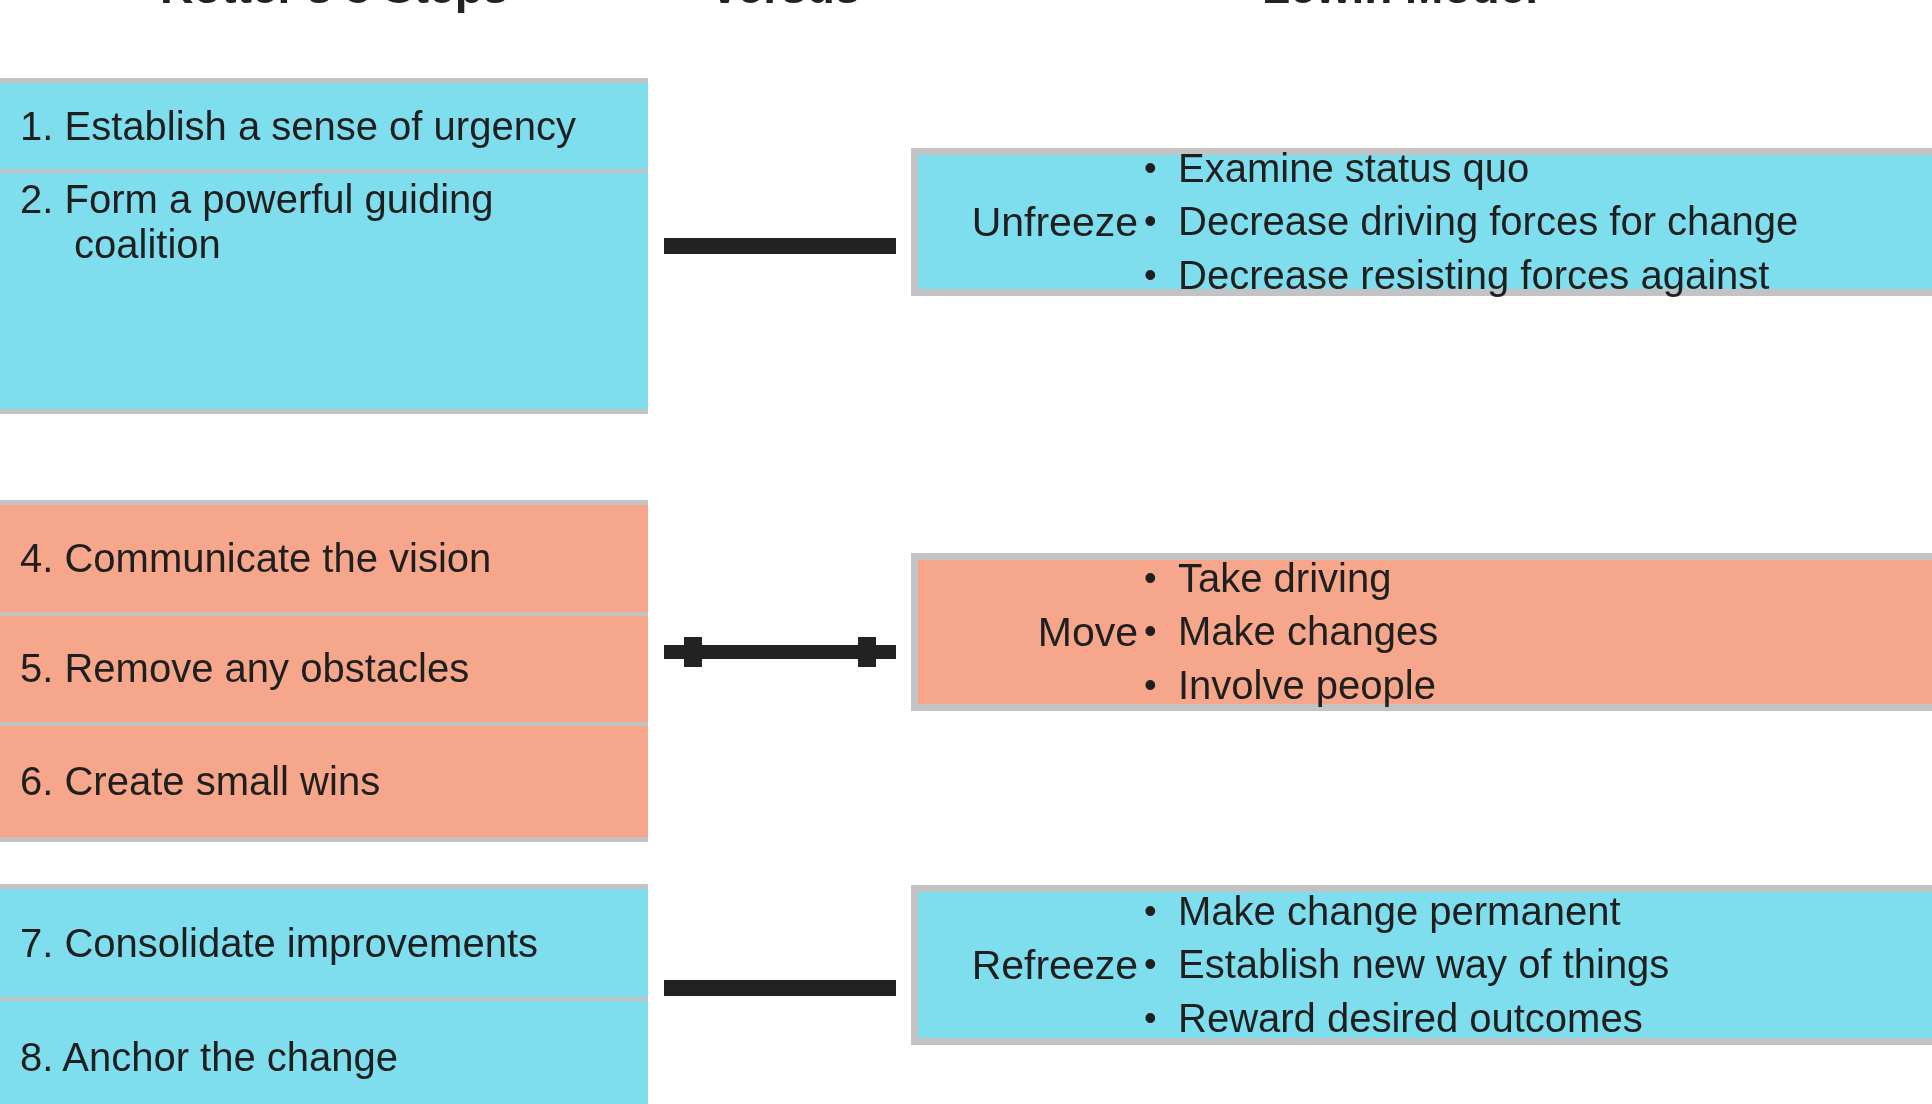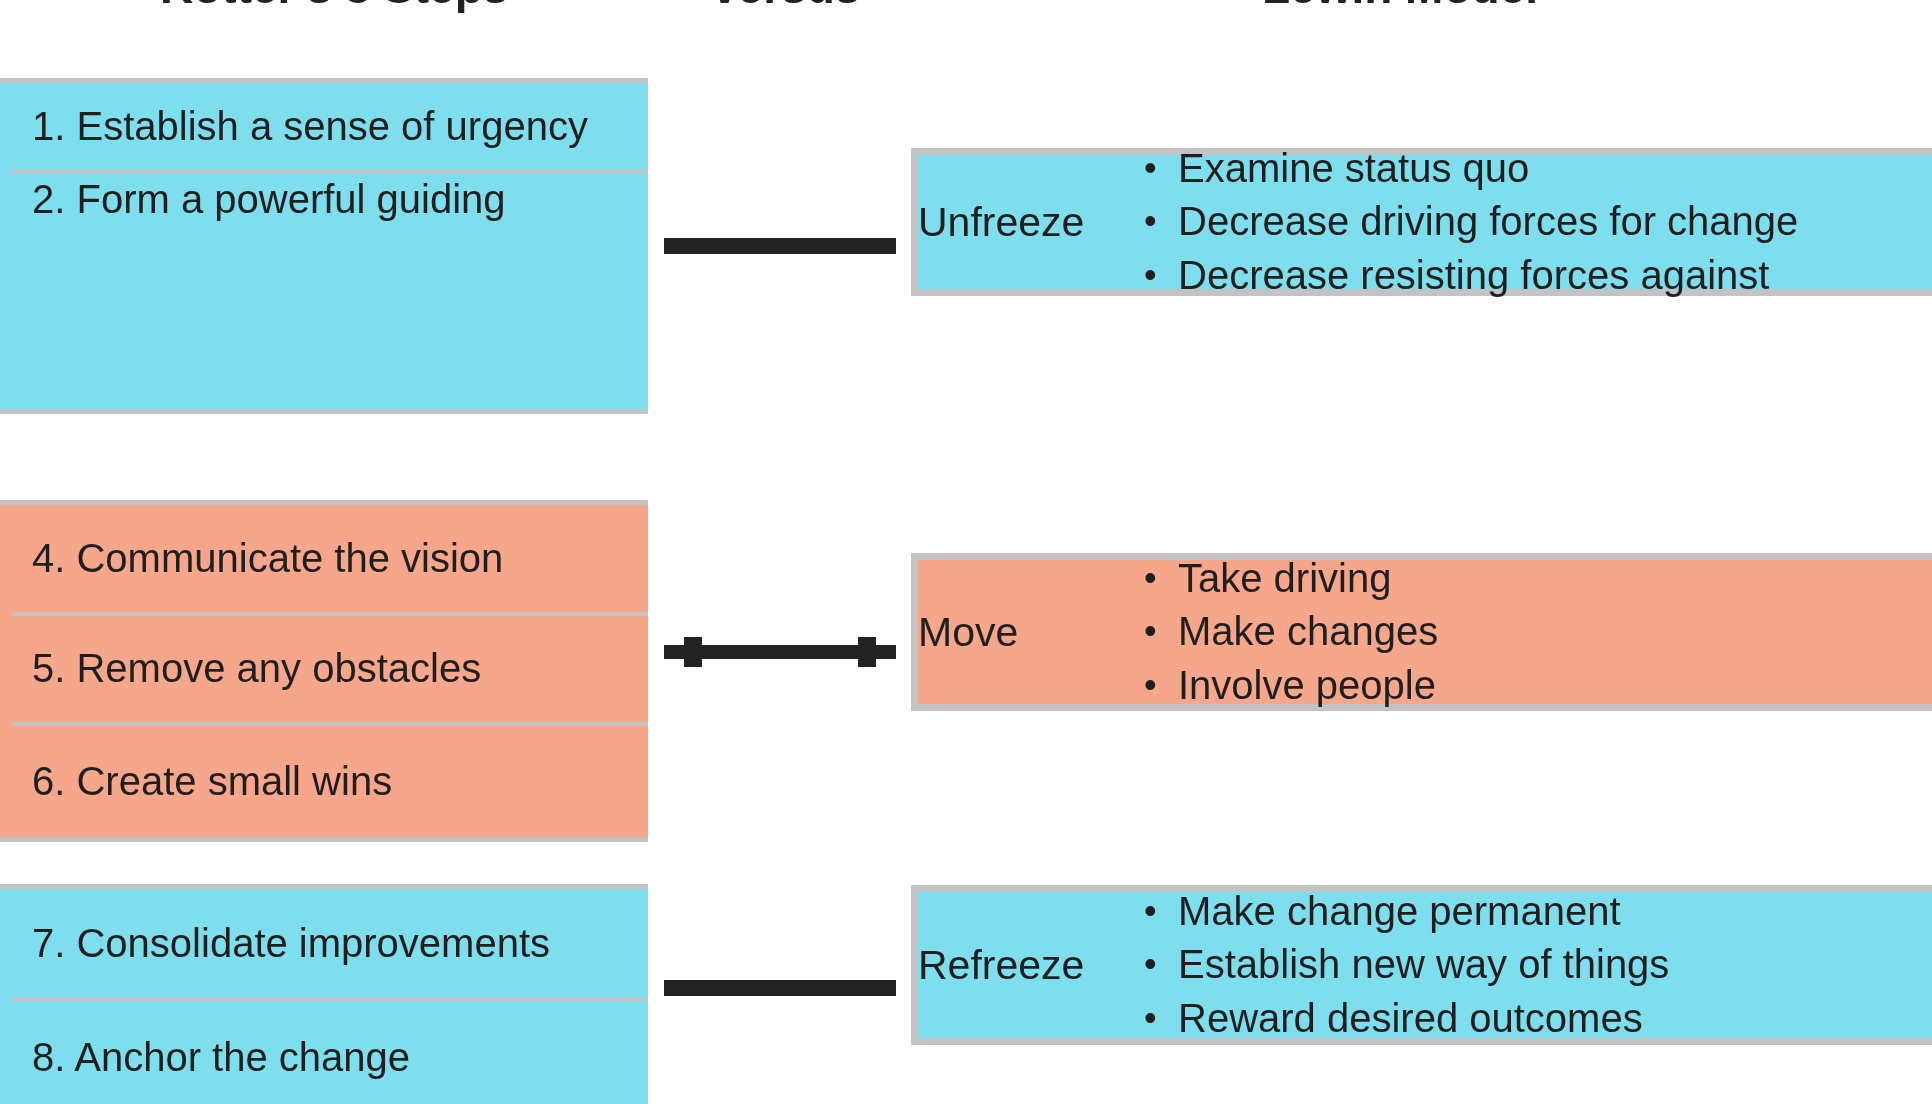--- a/index.html
+++ b/index.html
@@ -63,21 +63,20 @@
   .step-group.peach { background: #f5a68b; }
 
   .step-row {
     position: relative;
     box-sizing: border-box;
     display: flex;
     align-items: center;
     padding-left: 20px;
     padding-right: 14px;
     border-bottom: 4px solid #c3c3c3;
-    margin-left: 12px;
   }
   .step-row:last-child { border-bottom: none; }
 
   .step-text {
     font-size: 40px;
     color: #1f1f1f;
     line-height: 1.12;
     font-weight: 400;
   }
 
@@ -141,21 +140,21 @@
     border-left: 7px solid #c3c3c3;
     display: flex;
     align-items: center;
   }
   .phase-box.blue  { background: #7fdeed; }
   .phase-box.peach { background: #f5a68b; }
 
   .phase-name {
     flex: 0 0 auto;
     width: 220px;
-    text-align: left;
+    text-align: right;
     font-size: 41px;
     color: #1f1f1f;
     font-weight: 400;
   }
   .phase-bullets {
     flex: 1 1 auto;
     padding-left: 6px;
   }
   .bullet-line {
     display: flex;
@@ -195,20 +194,21 @@
       <div class="step-text">
         <span>1.</span>
         <span>Establish a sense of urgency</span>
       </div>
     </div>
 
     <div class="step-row">
       <div class="step-text">
         <span>2.</span>
         <span>Form a powerful guiding</span>
+        <div class="step-indent">coalition</div>
       </div>
     </div>
 
   </div>
 
   <div class="step-group peach left-col" id="group-move-steps">
 
     <div class="step-row">
       <div class="step-text">
         <span>4.</span>

